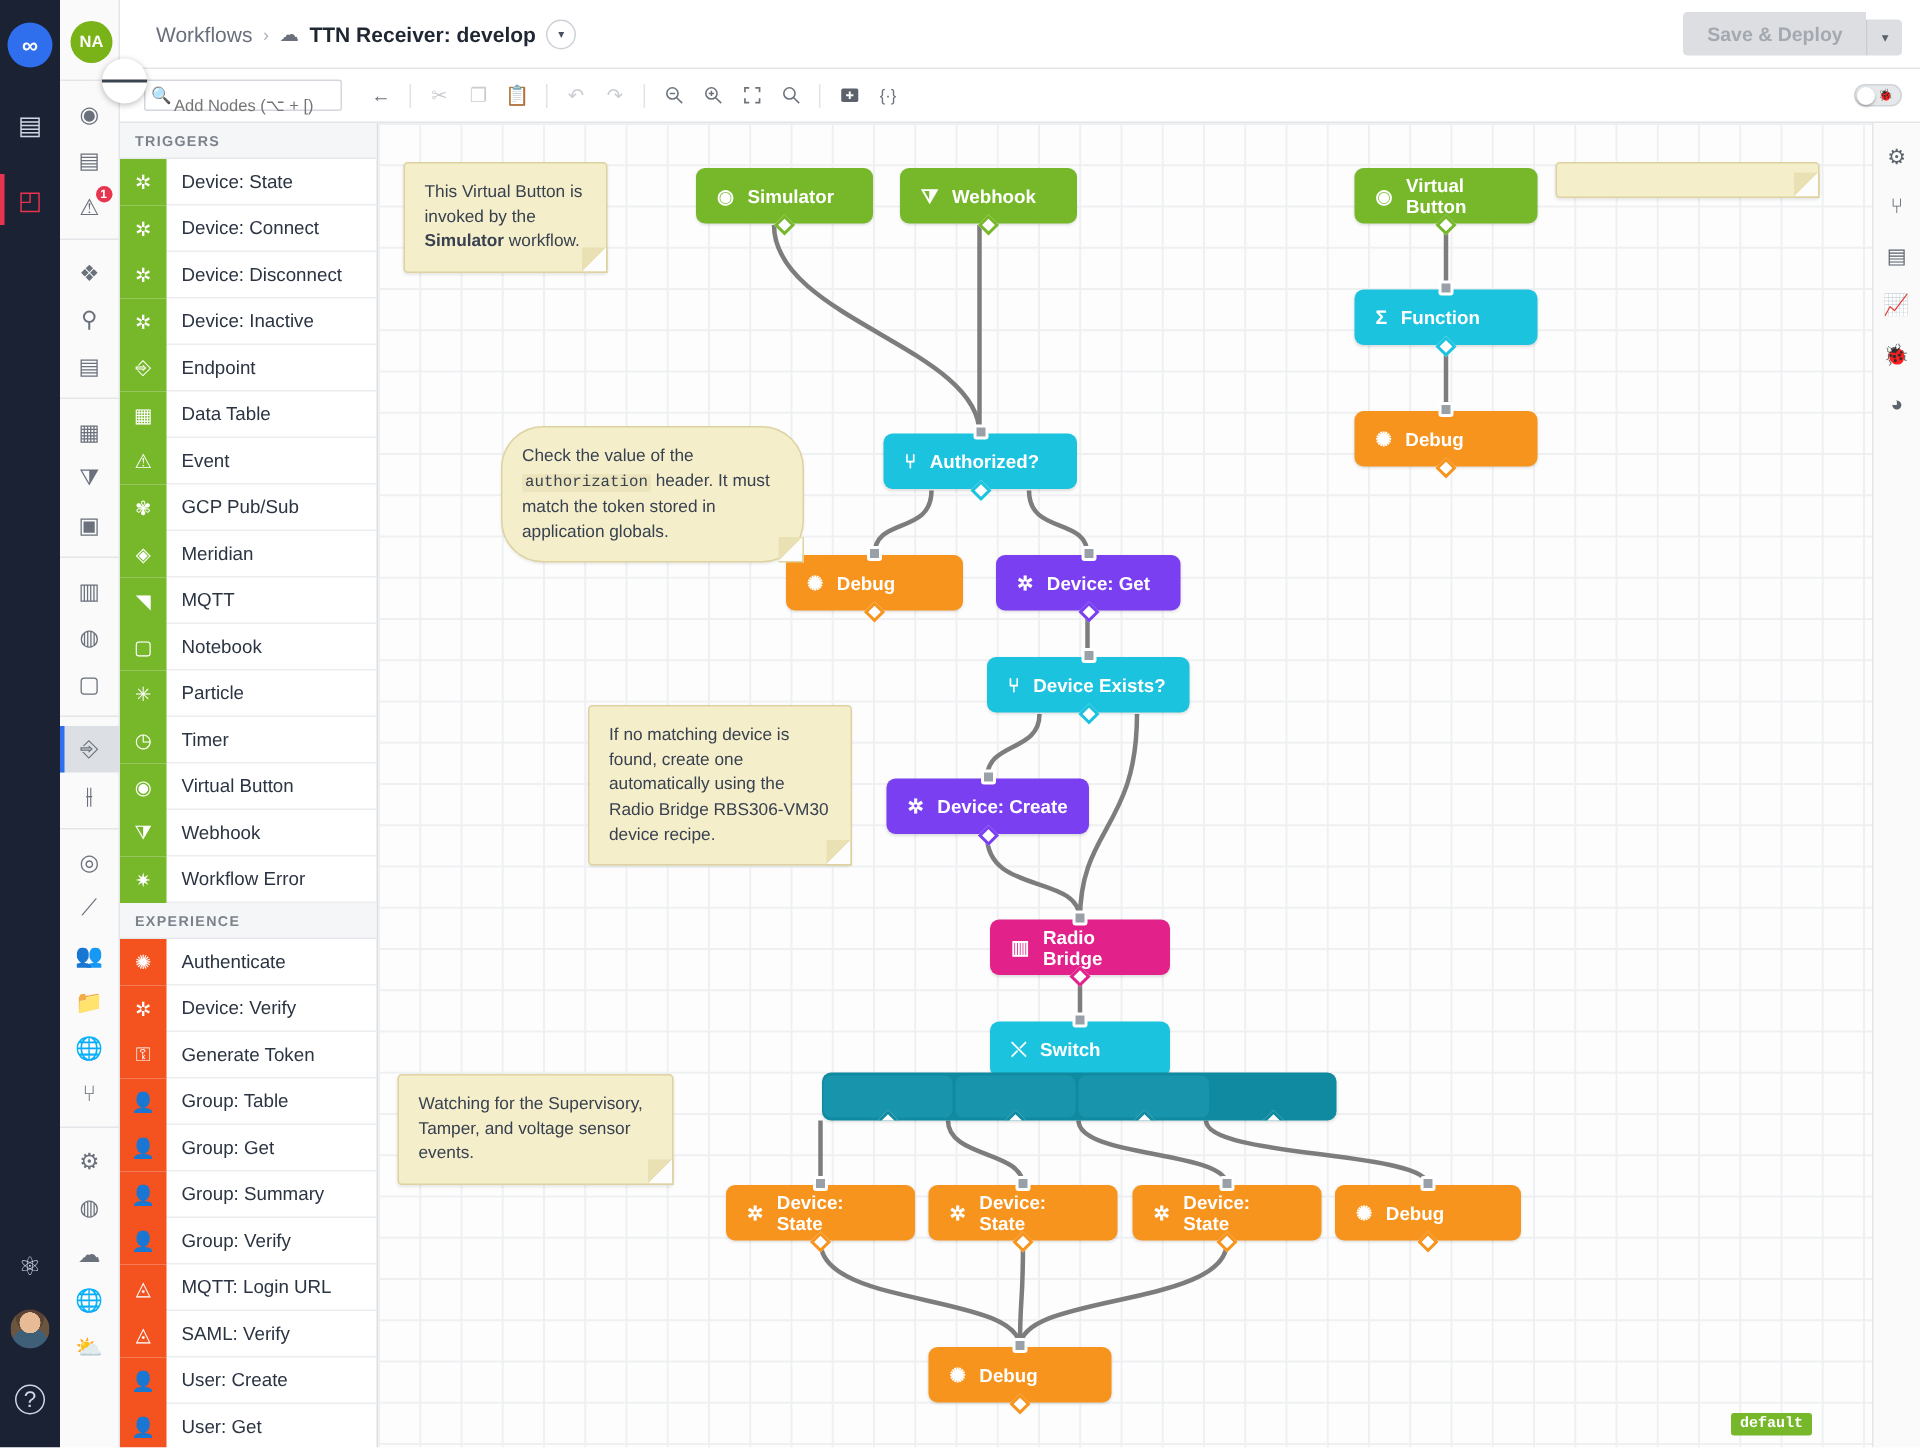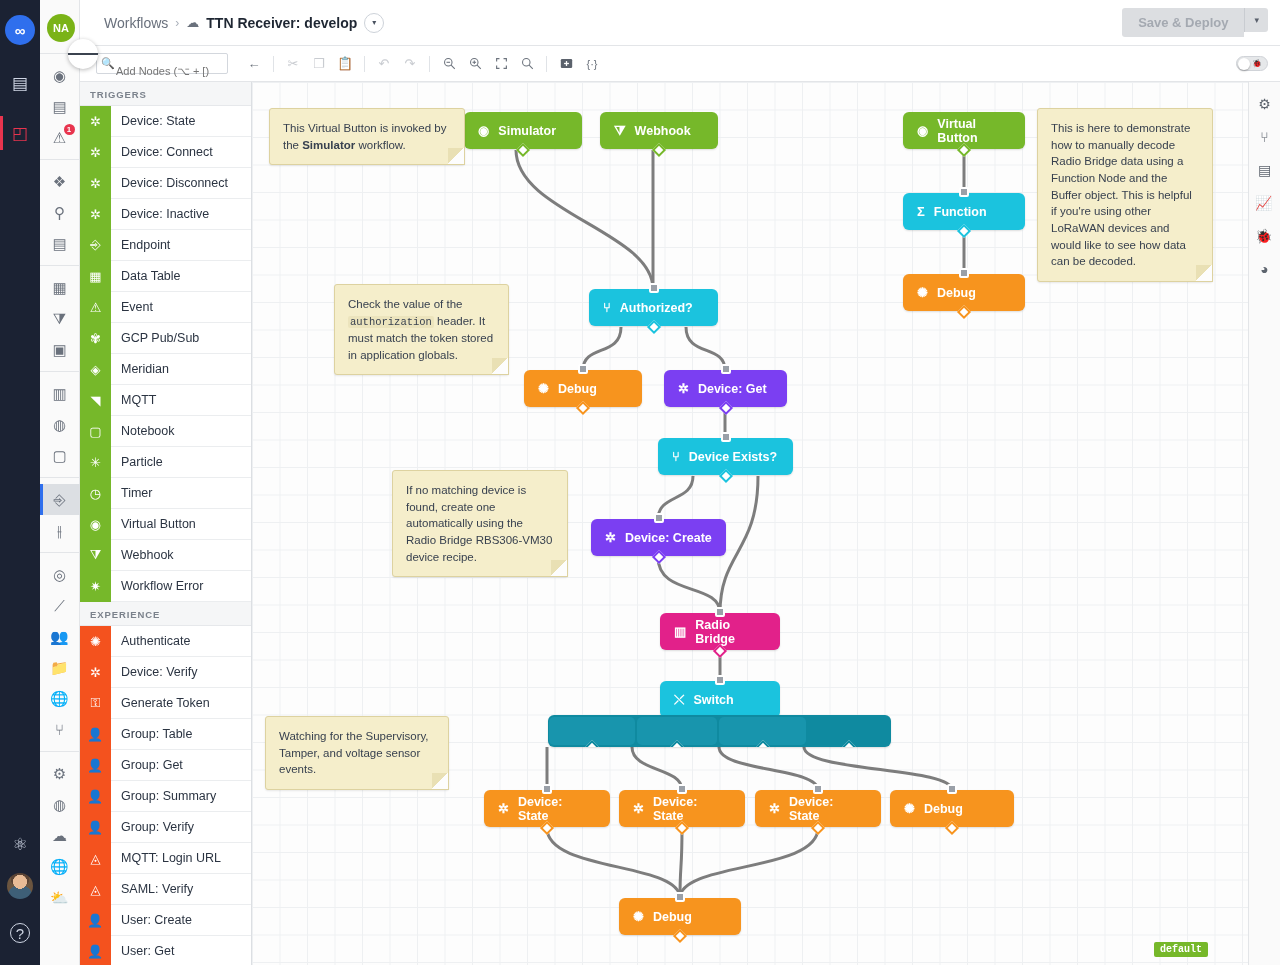--- a/index.html
+++ b/index.html
@@ -74,21 +74,21 @@
   }
   .crumbs { display:flex; align-items:center; gap:7px; margin-left:12px; }
   .crumb-link { color:#69707c; font-size:14px; cursor:pointer; }
   .crumb-sep { color:#aab0ba; font-size:12px; }
   .crumb-cur { font-size:14px; font-weight:bold; color:#1f2733; }
   .cloud-ic { color:#6a717c; font-size:13px; }
   .crumb-caret {
     width:20px;height:20px;border-radius:50%;border:1px solid #cdd2d9;background:#fff;
     display:flex;align-items:center;justify-content:center;font-size:8px;color:#4a5260;cursor:pointer;
   }
-  .deploy-wrap { margin-left:auto; display:flex; align-items:flex-start; }
+  .deploy-wrap { margin-left:auto; display:flex; align-items:flex-end; }
   .deploy-btn {
     background:#dcdee1; color:#a4a9b1; border:none; padding:7px 16px;
     border-radius:3px 0 0 3px; font-size:13px; font-weight:bold; cursor:not-allowed;
     font-family:"Liberation Sans",sans-serif;
   }
   .deploy-caret {
     background:#dcdee1; color:#5a616c; border:none; border-left:1px solid #c9ccd1;
     padding:7px 9px; border-radius:0 3px 3px 0; font-size:9px; cursor:pointer;
   }
 
@@ -624,29 +624,28 @@
         </div>
         <div class="sw-out" style="width: 87px;">
           <div class="port-out" style="border-color: rgb(15, 138, 160); bottom: -7px;"></div>
         </div>
         <div class="sw-out def" style="width: 82px;">
           <div class="port-out" style="border-color: rgb(15, 138, 160); bottom: -7px;"></div>
         </div>
       </div>
 
     <div id="notes">
-        <div class="note" style="left: 17px; top: 26px; width: 196px;">
+        <div class="note" style="left: 17px; top: 26px; width: 136px;">
           <p><span>This Virtual Button is invoked by the </span><b>Simulator</b><span> workflow.</span></p>
           <div class="fold"></div>
         </div>
         <div class="note" style="left: 785px; top: 26px; width: 176px;">
-          <p><span>This is here to demonstrate how to manually decode Radio Bridge data using a Function Node and the Buffer object. This is helpful if you're using other LoRaWAN devices and would like to see how data can be decoded.</span></p>
           <div class="fold"></div>
         </div>
-        <div class="note" style="left: 82px; top: 202px; width: 175px;">
+        <div class="note" style="left: 82px; top: 202px; width: 202px; border-radius: 28px;">
           <p><span>Check the value of the </span><code>authorization</code><span> header. It must match the token stored in application globals.</span></p>
           <div class="fold"></div>
         </div>
         <div class="note" style="left: 140px; top: 388px; width: 176px;">
           <p><span>If no matching device is found, create one automatically using the Radio Bridge RBS306-VM30 device recipe.</span></p>
           <div class="fold"></div>
         </div>
         <div class="note" style="left: 13px; top: 634px; width: 184px;">
           <p><span>Watching for the Supervisory, Tamper, and voltage sensor events.</span></p>
           <div class="fold"></div>

